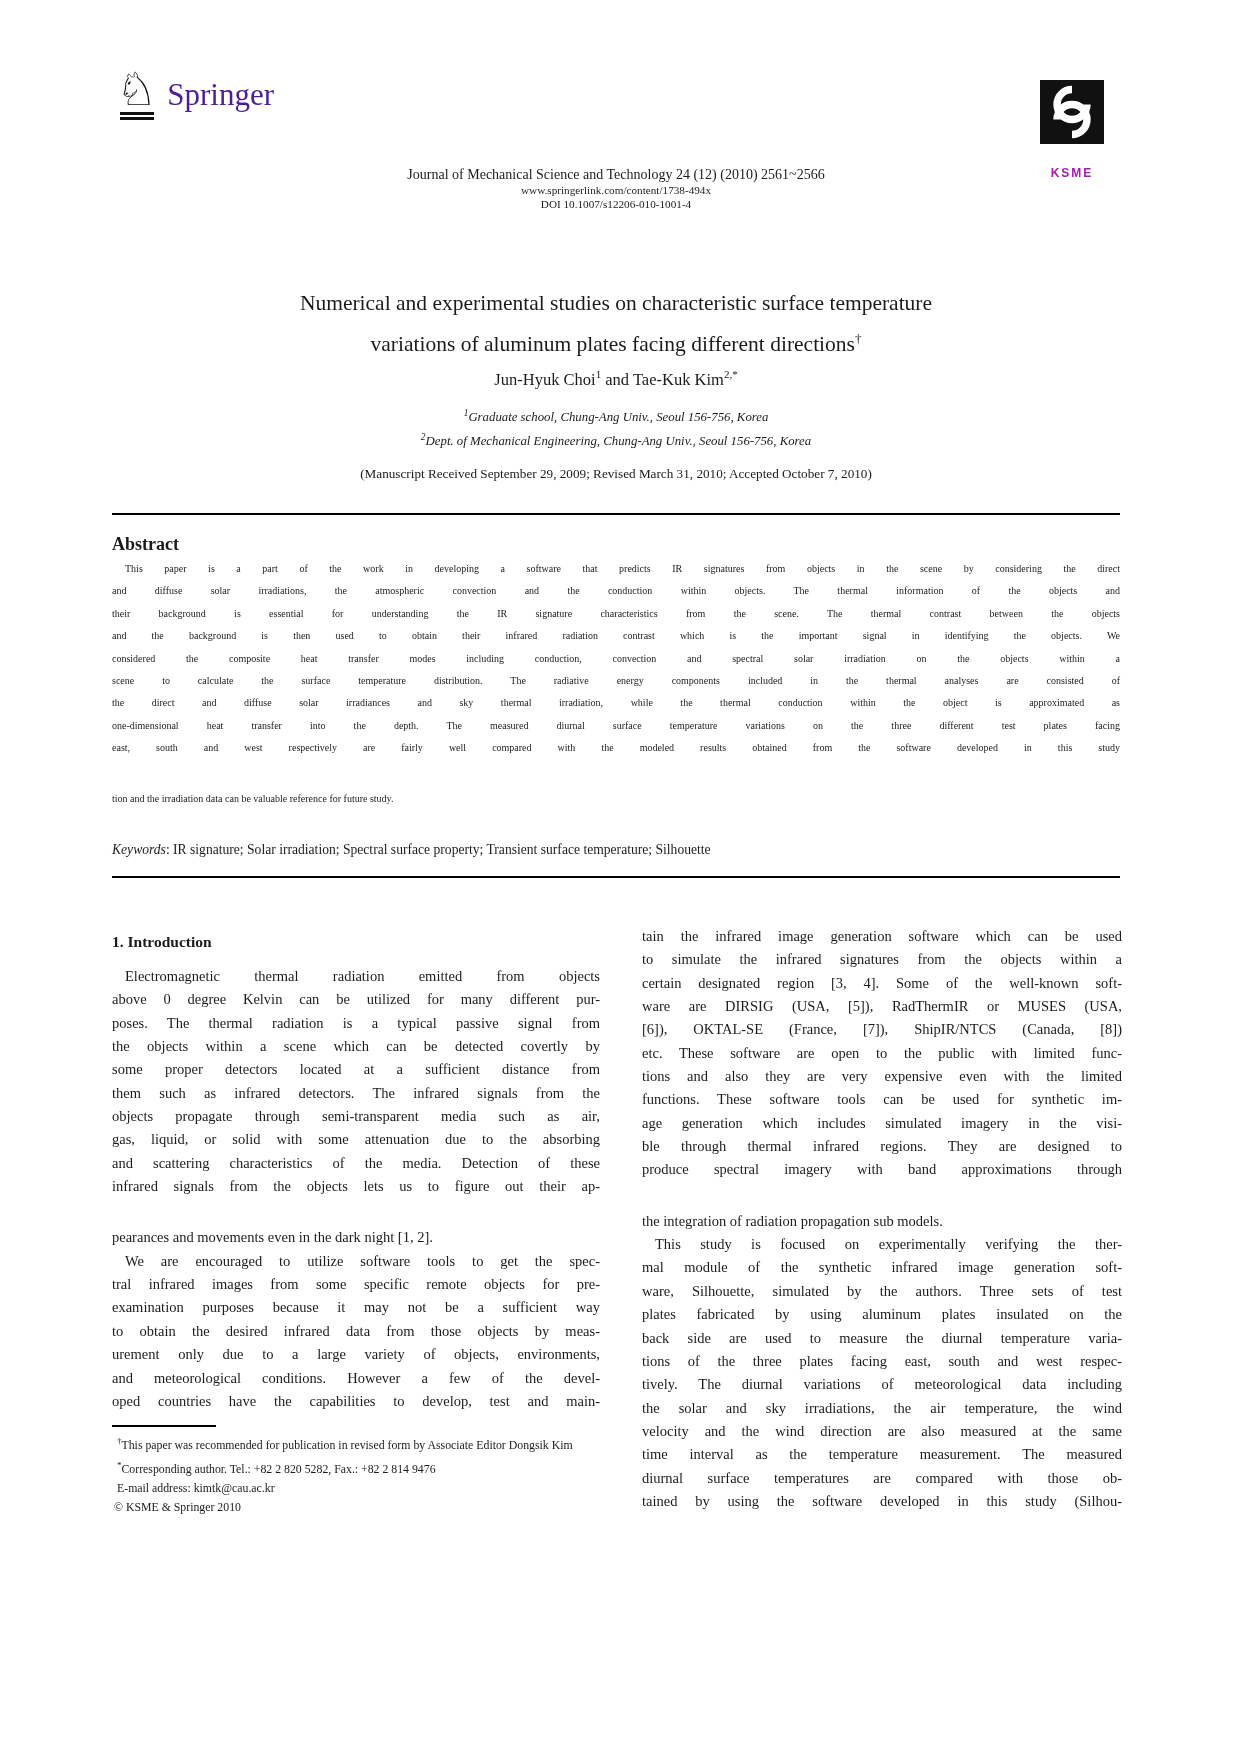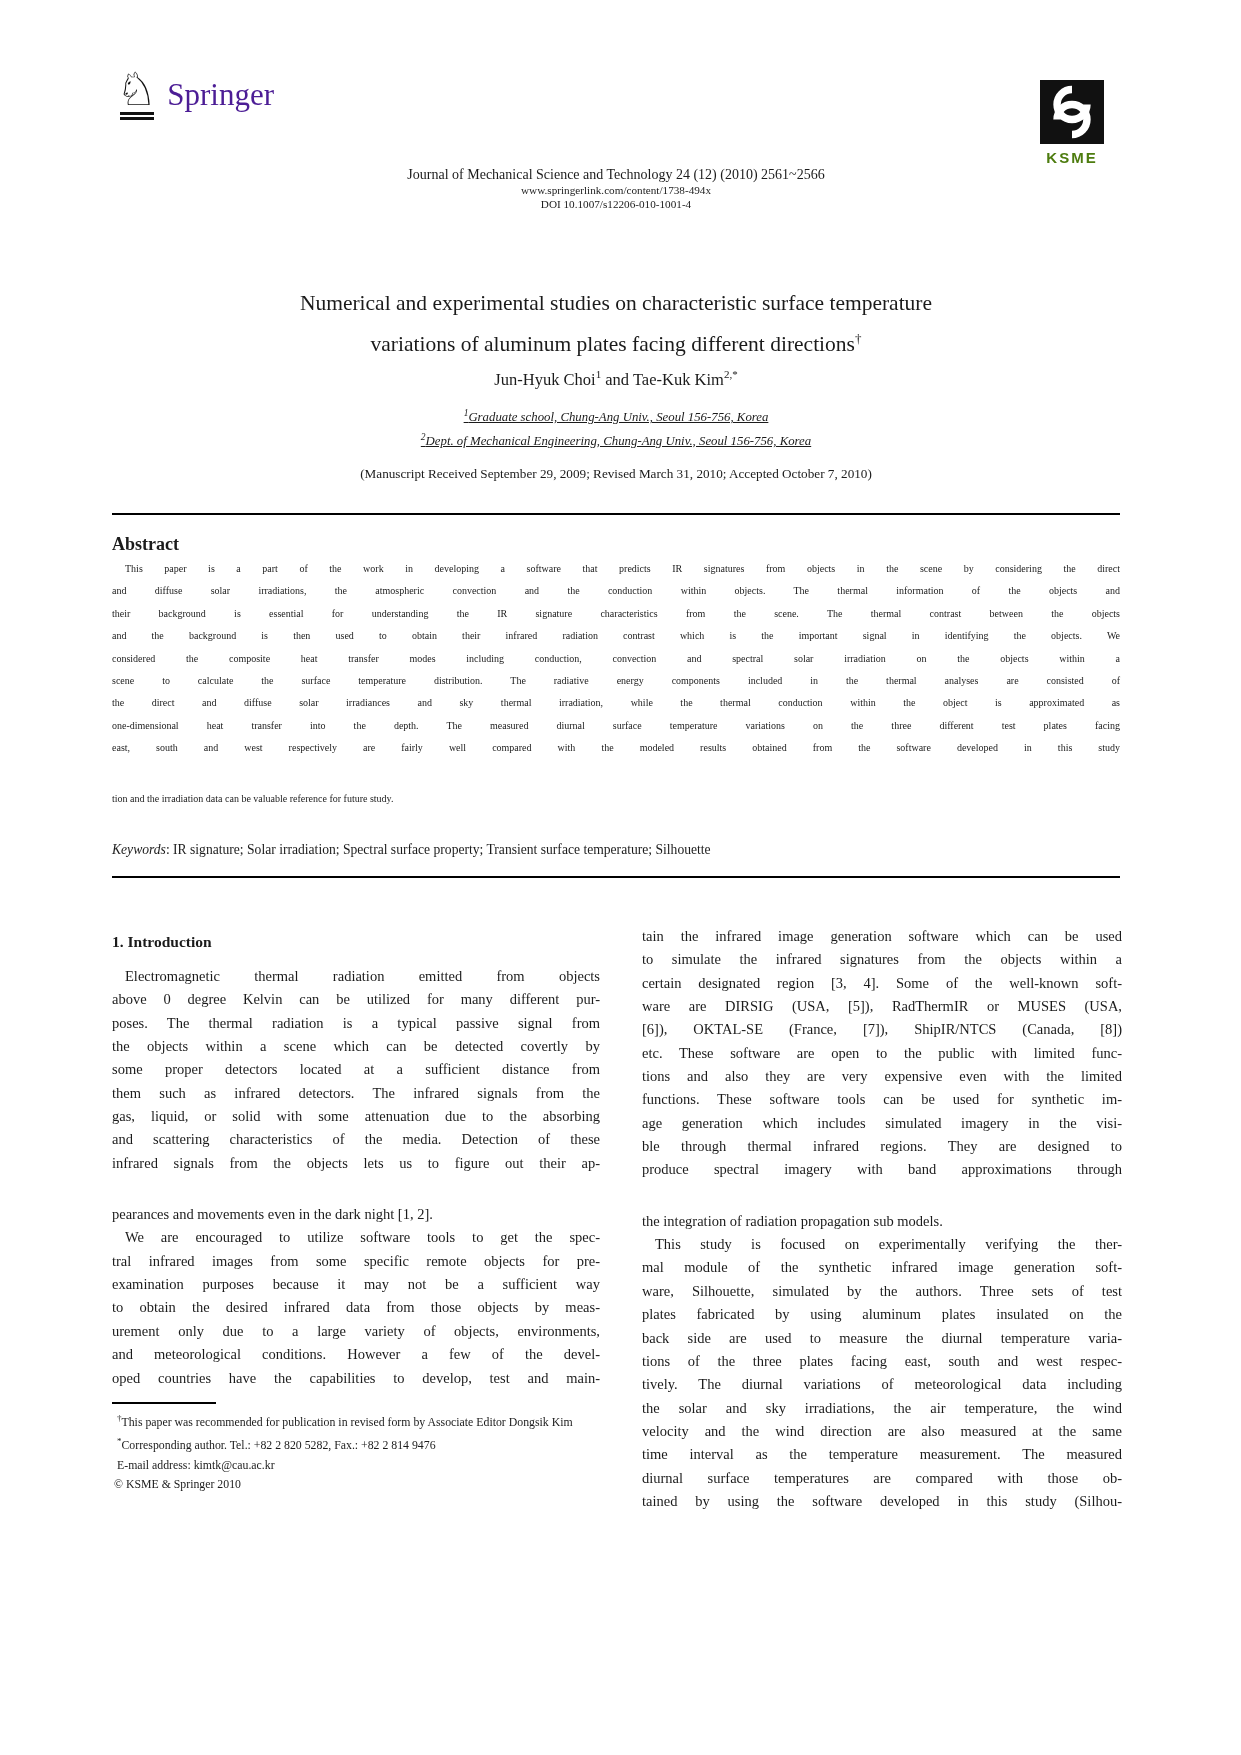--- a/index.html
+++ b/index.html
@@ -17,33 +17,33 @@
   .content { position: absolute; left: 112px; width: 1008px; }
 
   
   .springer-logo { position: absolute; left: 116px; top: 70px; display: flex; align-items: flex-start; }
   .springer-horse { font-size: 46px; line-height: 40px; color: #111; display: block; }
   .horse-wrap { display: flex; flex-direction: column; align-items: center; margin-right: 10px; }
   .springer-bars { width: 34px; height: 8px; border-top: 3px solid #111; border-bottom: 3px solid #111; margin-top: 2px; }
   .springer-word { font-family: "Liberation Serif", serif; font-size: 31px; line-height: 50px; color: #4c1d95; }
 
   .ksme-logo { position: absolute; left: 1037px; top: 80px; width: 70px; text-align: center; }
-  .ksme-word { font-family: "Liberation Sans", sans-serif; font-weight: bold; font-size: 15px; letter-spacing: 2px; color: #4d7c0f; margin-top: 1px; }
+  .ksme-word { font-family: "Liberation Sans", sans-serif; font-weight: bold; font-size: 12px; letter-spacing: 2px; color: #a21caf; margin-top: 18px; }
 
   
   .journal-block { top: 166px; text-align: center; }
   .journal-line { font-size: 14px; line-height: 17px; }
   .journal-url, .journal-doi { font-size: 11.2px; line-height: 14px; }
 
   
   .title-block { top: 286px; text-align: center; font-size: 21.5px; line-height: 35px; }
   .title-block sup { font-size: 13px; }
   .authors-block { top: 368px; text-align: center; font-size: 16.5px; }
   .authors-block sup { font-size: 11px; }
-  .affil-block { top: 404px; text-align: center; font-style: italic; font-size: 12.8px; line-height: 19.5px; text-decoration: underline; }
+  .affil-block { top: 404px; text-align: center; font-style: italic; font-size: 12.8px; line-height: 19.5px; }
   .affil-block sup { font-size: 9.5px; font-style: italic; }
   .manuscript-block { top: 466px; text-align: center; font-size: 13.2px; }
 
   .rule { border: none; border-top: 2px solid #000; }
   .rule-top { position: absolute; top: 513px; }
   .rule-bottom { position: absolute; top: 876px; }
   .rule-top, .rule-bottom { left: 112px; width: 1008px; }
 
   
   .abstract-heading { top: 534px; font-weight: bold; font-size: 18px; }
@@ -142,20 +142,21 @@
   <div class="columns">
     <div class="col-left">
       <h2 class="sec-heading">1. Introduction</h2>
       <div class="body-par">
           <div class="jline jindent">Electromagnetic thermal radiation emitted from objects</div>
           <div class="jline">above 0 degree Kelvin can be utilized for many different pur-</div>
           <div class="jline">poses. The thermal radiation is a typical passive signal from</div>
           <div class="jline">the objects within a scene which can be detected covertly by</div>
           <div class="jline">some proper detectors located at a sufficient distance from</div>
           <div class="jline">them such as infrared detectors. The infrared signals from the</div>
+          <div class="jline">objects propagate through semi-transparent media such as air,</div>
           <div class="jline">gas, liquid, or solid with some attenuation due to the absorbing</div>
           <div class="jline">and scattering characteristics of the media. Detection of these</div>
           <div class="jline">infrared signals from the objects lets us to figure out their ap-</div>
           <div class="jline jlast">pearances and movements even in the dark night [1, 2].</div>
         </div>
       <div class="body-par">
           <div class="jline jindent">We are encouraged to utilize software tools to get the spec-</div>
           <div class="jline">tral infrared images from some specific remote objects for pre-</div>
           <div class="jline">examination purposes because it may not be a sufficient way</div>
           <div class="jline">to obtain the desired infrared data from those objects by meas-</div>

